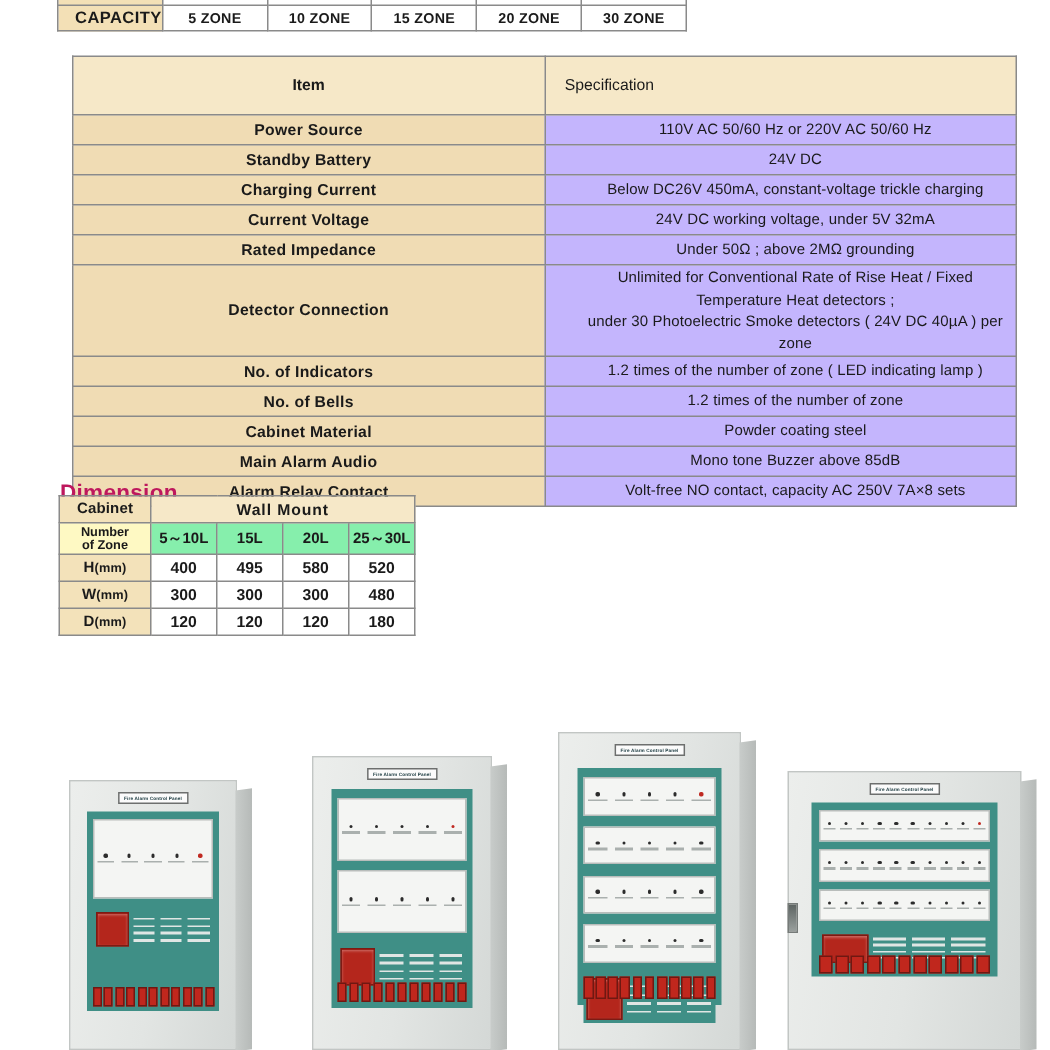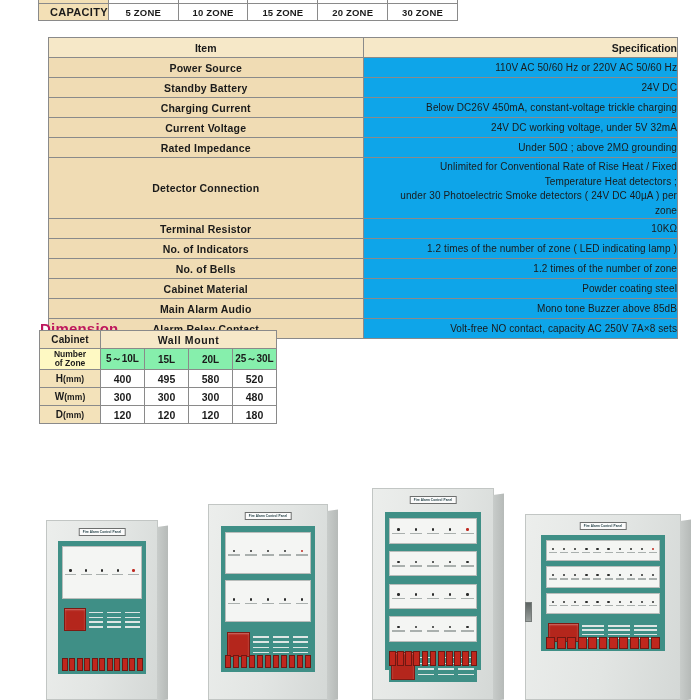--- a/index.html
+++ b/index.html
@@ -60,39 +60,39 @@
   }
   #spec-table .lbl {
     background: #f0dcb4;
     width: 156px;
     font-size: 10.5px;
     text-align: center;
     letter-spacing: .2px;
     padding: 0 2px;
   }
   #spec-table .val {
-    background: #0ea5e9;
+    background: #c4b5fd;
     font-size: 10px;
     font-weight: normal;
-    text-align: right;
+    text-align: center;
     padding: 0 0 0 20px;
     letter-spacing: .1px;
   }
   #spec-table tr { height: 20px; }
   #spec-table .hdr-lbl {
     background: #f6e8c8;
     font-size: 10.5px;
     text-align: center;
   }
   #spec-table .hdr-val {
     background: #f6e8c8;
     font-size: 10.5px;
-    font-weight: bold;
-    text-align: right;
-    padding: 0;
+    font-weight: normal;
+    text-align: left;
+    padding: 13px;
   }
   #spec-table .val .line2 { display: block; }
   #spec-table tr.tall { height: 38px; }
   #spec-table tr.tall .val { line-height: 1.45; padding-top: 2px; }
 
   
   #dimension-heading {
     position: absolute;
     left: 40px;
     top: 320px;
@@ -336,24 +336,20 @@
       <td class="val">Under 50Ω ; above 2MΩ grounding</td>
     </tr>
     <tr class="tall">
       <td class="lbl">Detector Connection</td>
       <td class="val">
         <span class="line2">Unlimited for Conventional Rate of Rise Heat / Fixed Temperature Heat detectors ;</span>
         <span class="line2">under 30 Photoelectric Smoke detectors ( 24V DC 40µA ) per zone</span>
       </td>
     </tr>
     <tr>
-      <td class="lbl">Terminal Resistor</td>
-      <td class="val">10KΩ</td>
-    </tr>
-    <tr>
       <td class="lbl">No. of Indicators</td>
       <td class="val">1.2 times of the number of zone ( LED indicating lamp )</td>
     </tr>
     <tr>
       <td class="lbl">No. of Bells</td>
       <td class="val">1.2 times of the number of zone</td>
     </tr>
     <tr>
       <td class="lbl">Cabinet Material</td>
       <td class="val">Powder coating steel</td>

